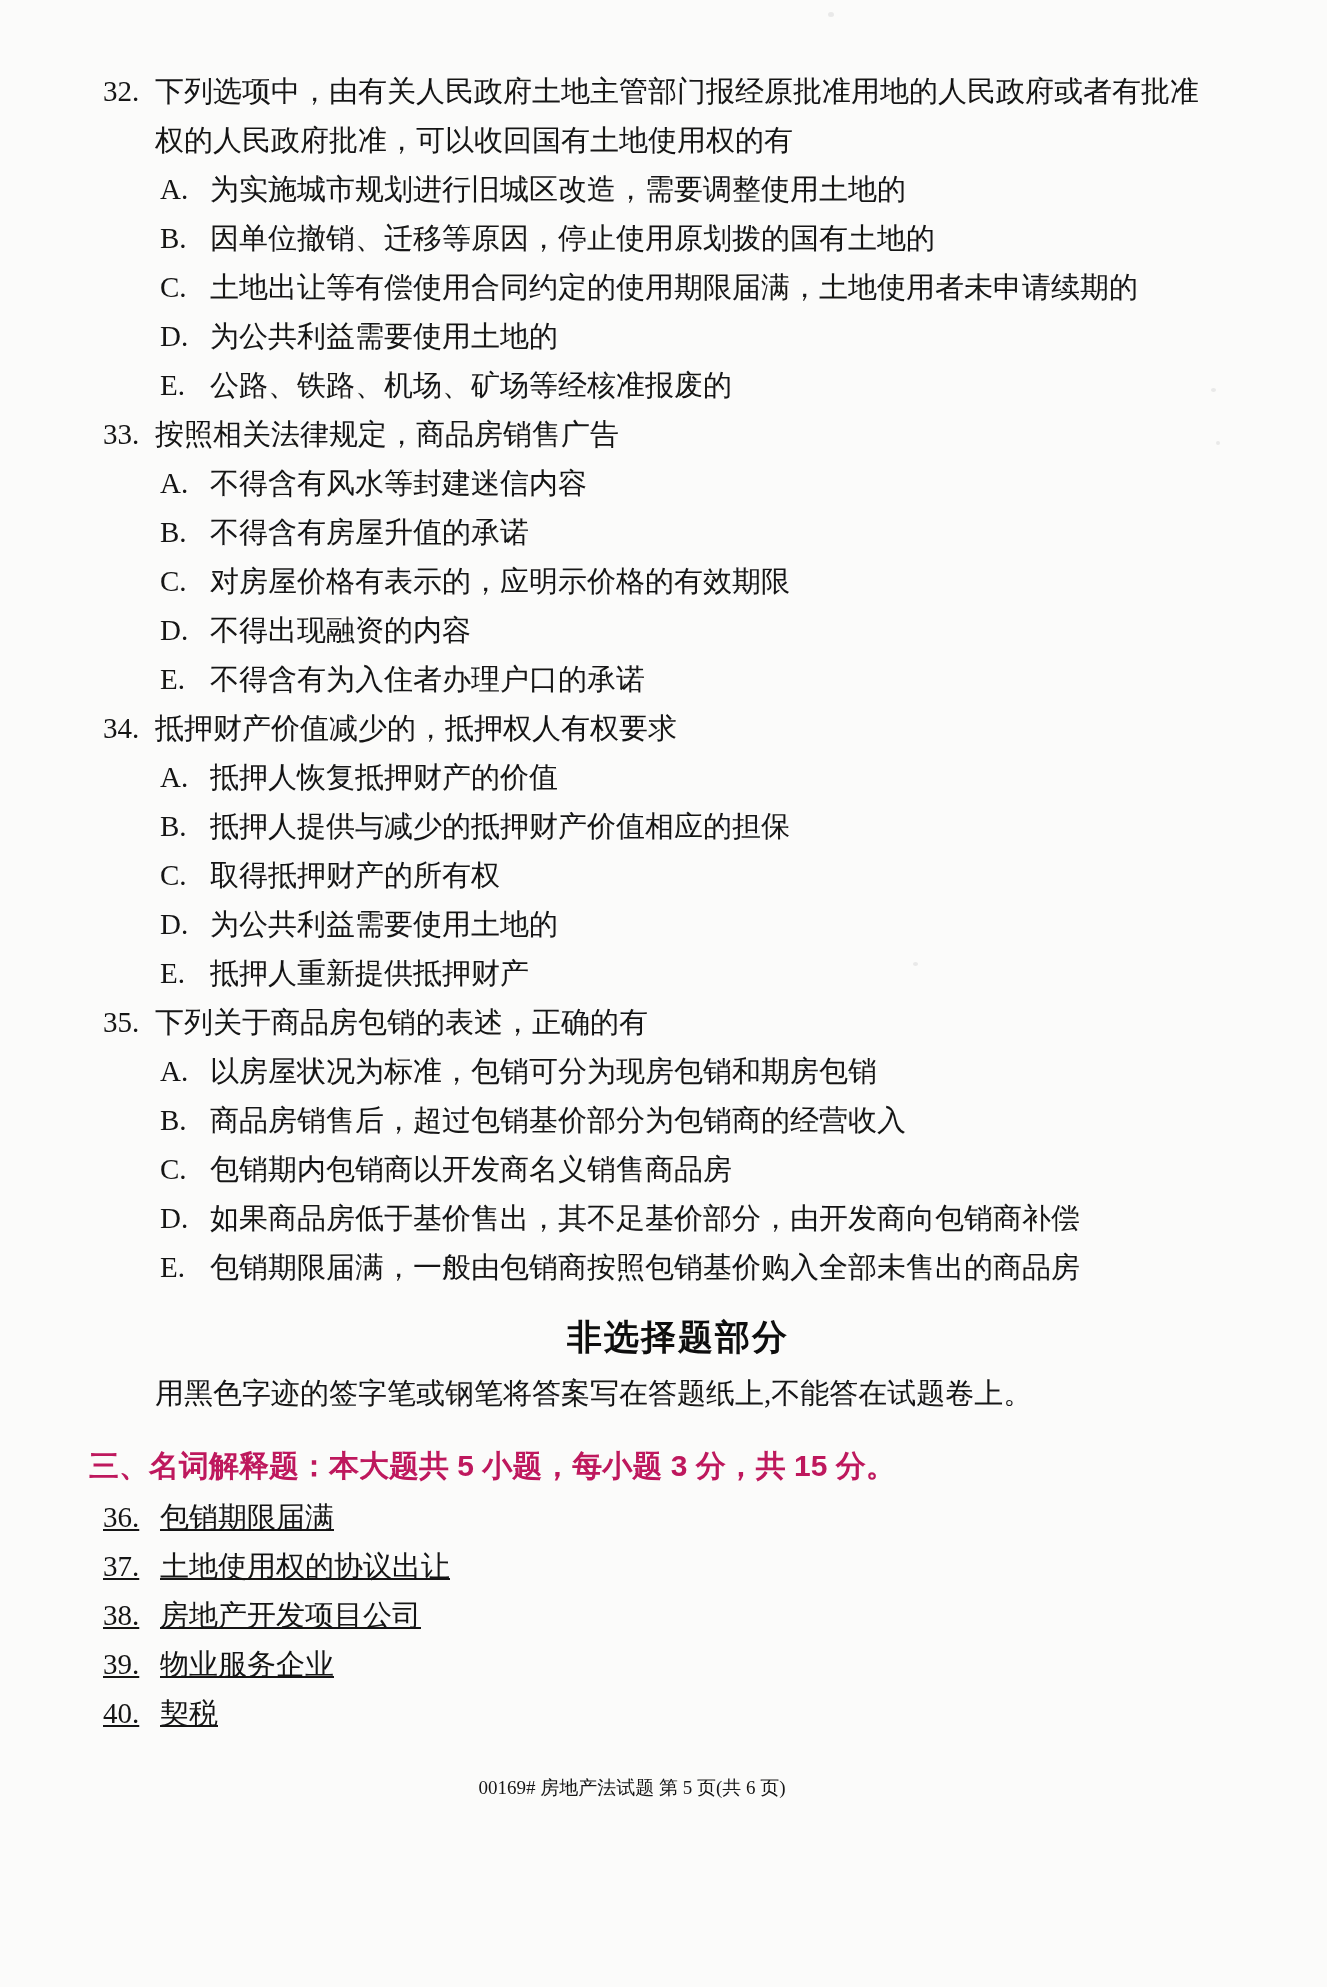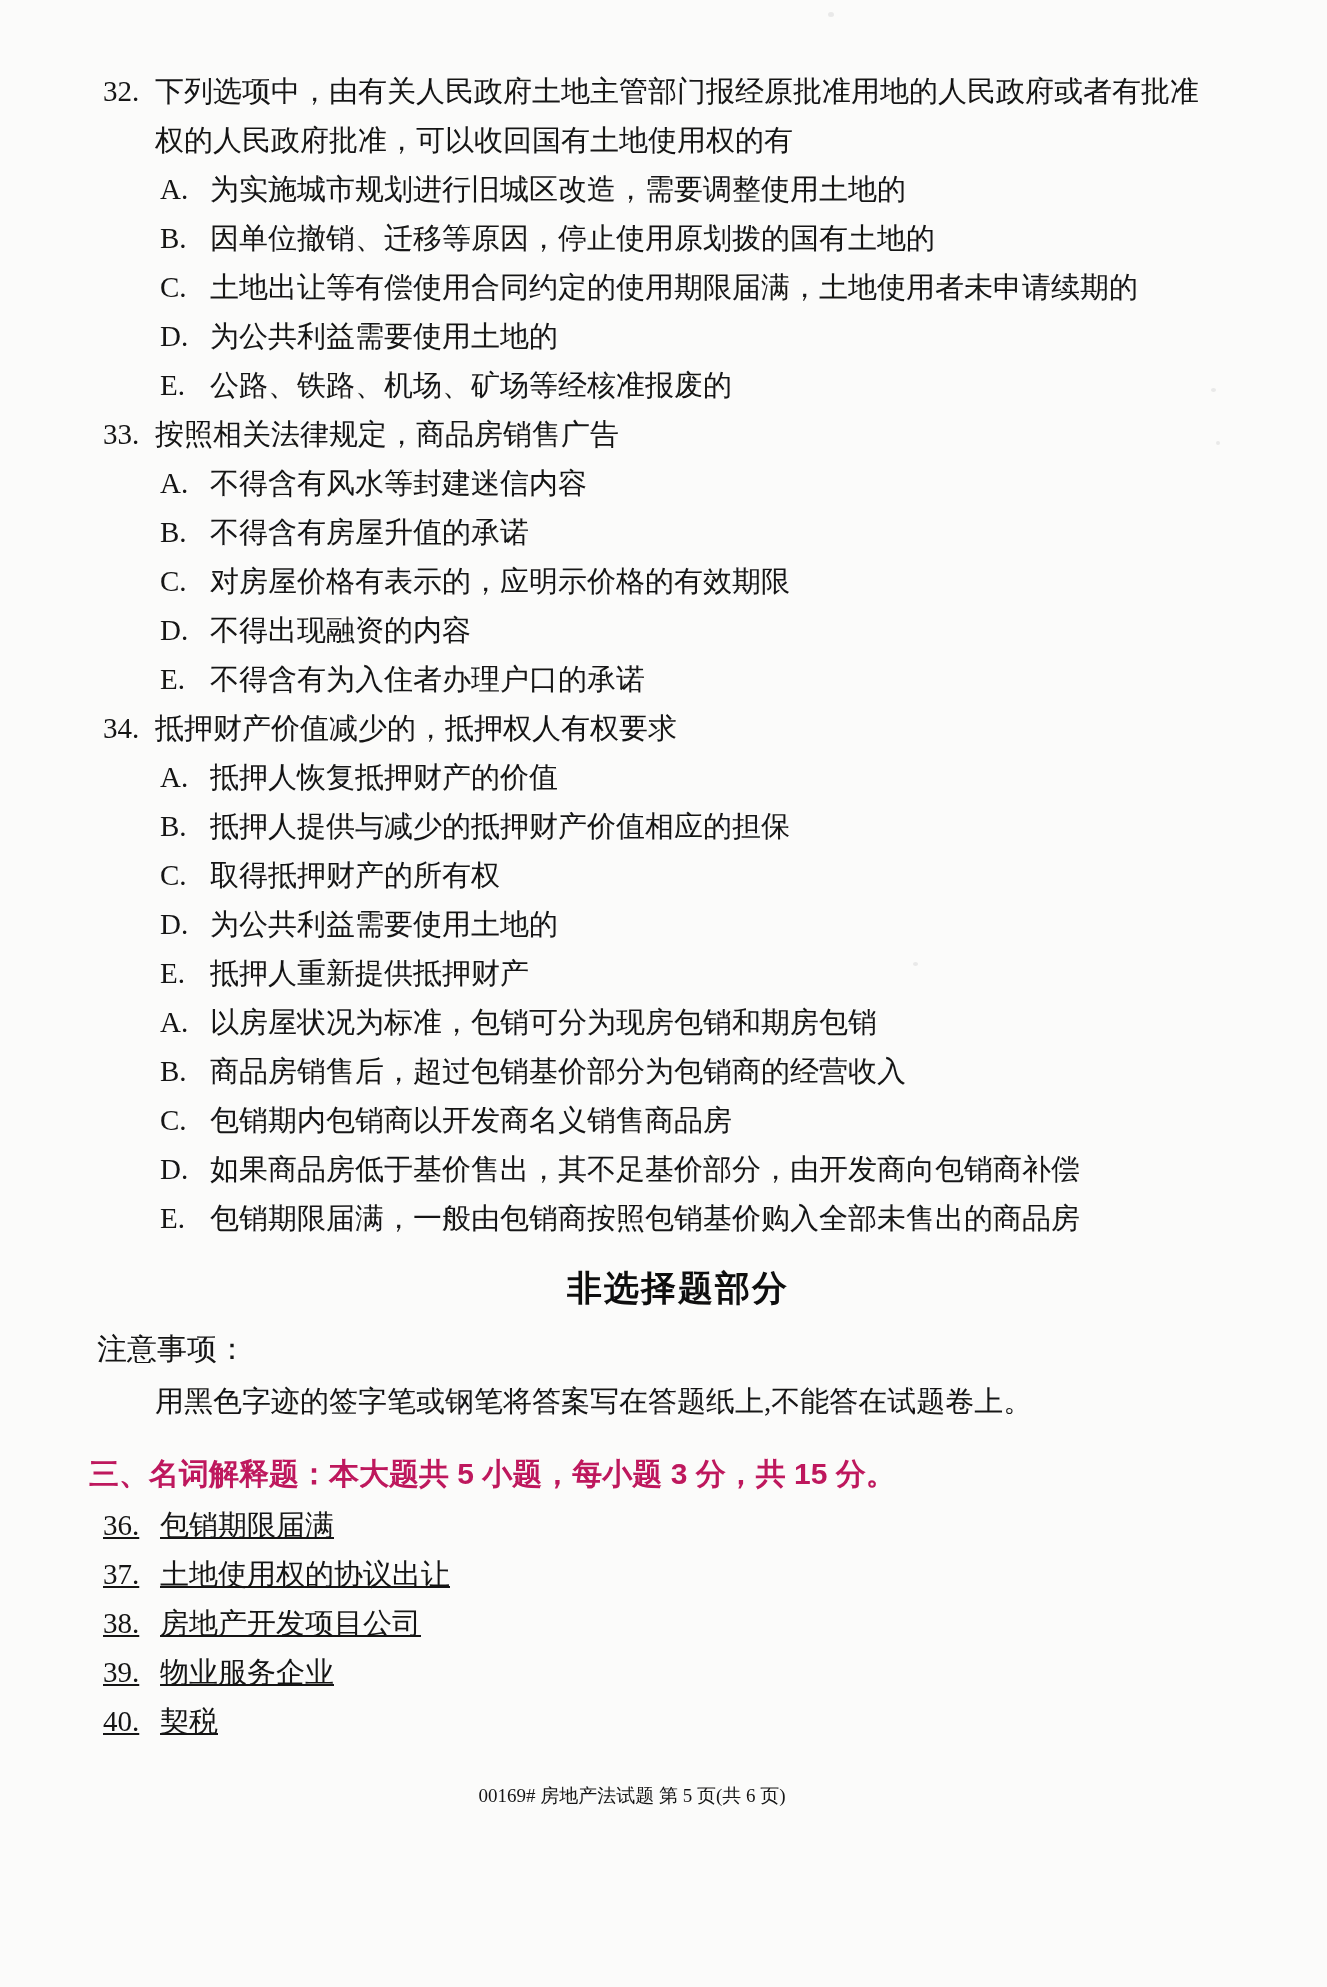--- a/index.html
+++ b/index.html
@@ -194,20 +194,24 @@
           <span class="opt-text">为公共利益需要使用土地的</span>
         </div>
         <div class="option">
           <span class="opt-label">E.</span>
           <span class="opt-text">抵押人重新提供抵押财产</span>
         </div>
       </div>
     </div>
 
     <div class="question">
+      <div class="q-stem-row">
+        <span class="q-num">35.</span>
+        <span class="q-stem">下列关于商品房包销的表述，正确的有</span>
+      </div>
       <div class="options">
         <div class="option">
           <span class="opt-label">A.</span>
           <span class="opt-text">以房屋状况为标准，包销可分为现房包销和期房包销</span>
         </div>
         <div class="option">
           <span class="opt-label">B.</span>
           <span class="opt-text">商品房销售后，超过包销基价部分为包销商的经营收入</span>
         </div>
         <div class="option">
@@ -220,21 +224,20 @@
         </div>
         <div class="option">
           <span class="opt-label">E.</span>
           <span class="opt-text">包销期限届满，一般由包销商按照包销基价购入全部未售出的商品房</span>
         </div>
       </div>
     </div>
 
     <div class="section-title">非选择题部分</div>
 
-    <div class="notice-label">注意事项：</div>
     <div class="notice-text">用黑色字迹的签字笔或钢笔将答案写在答题纸上,不能答在试题卷上。</div>
 
     <div class="part-heading">三、名词解释题：本大题共 5 小题，每小题 3 分，共 15 分。</div>
 
     <div class="term-list">
       <div class="term-row">
         <span class="term-num">36.</span>
         <span class="term-text">包销期限届满</span>
       </div>
       <div class="term-row">

